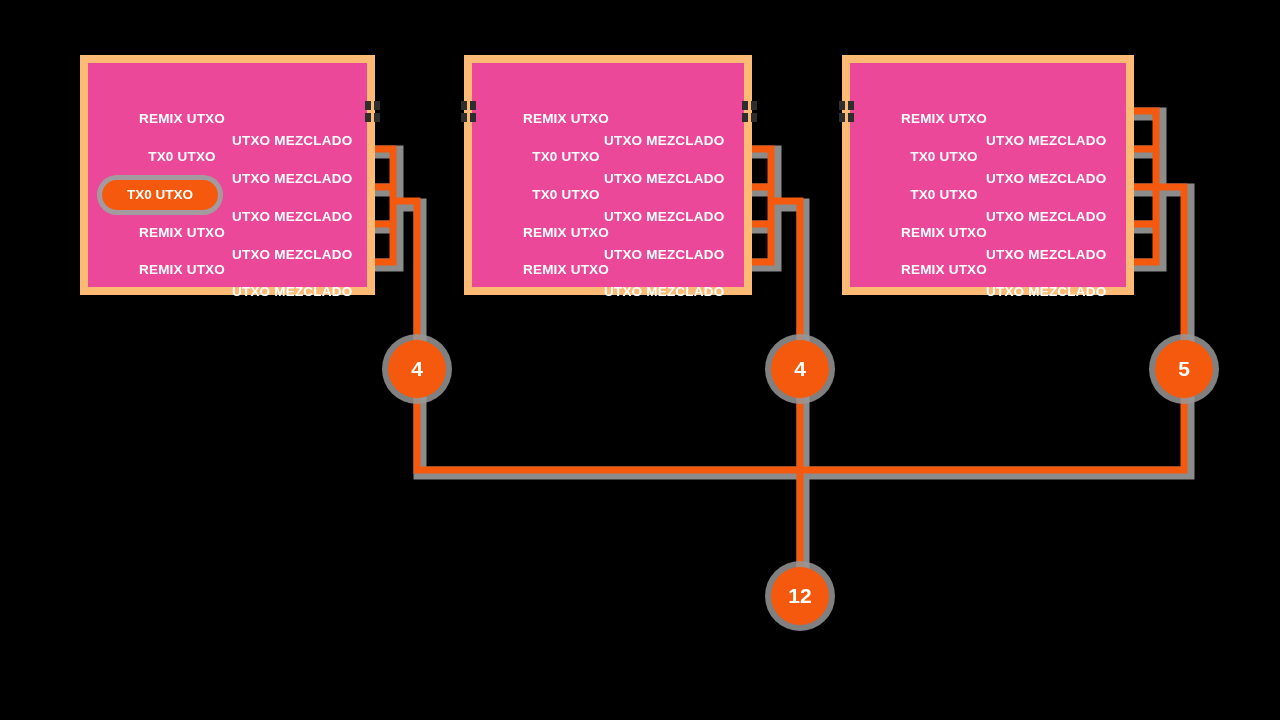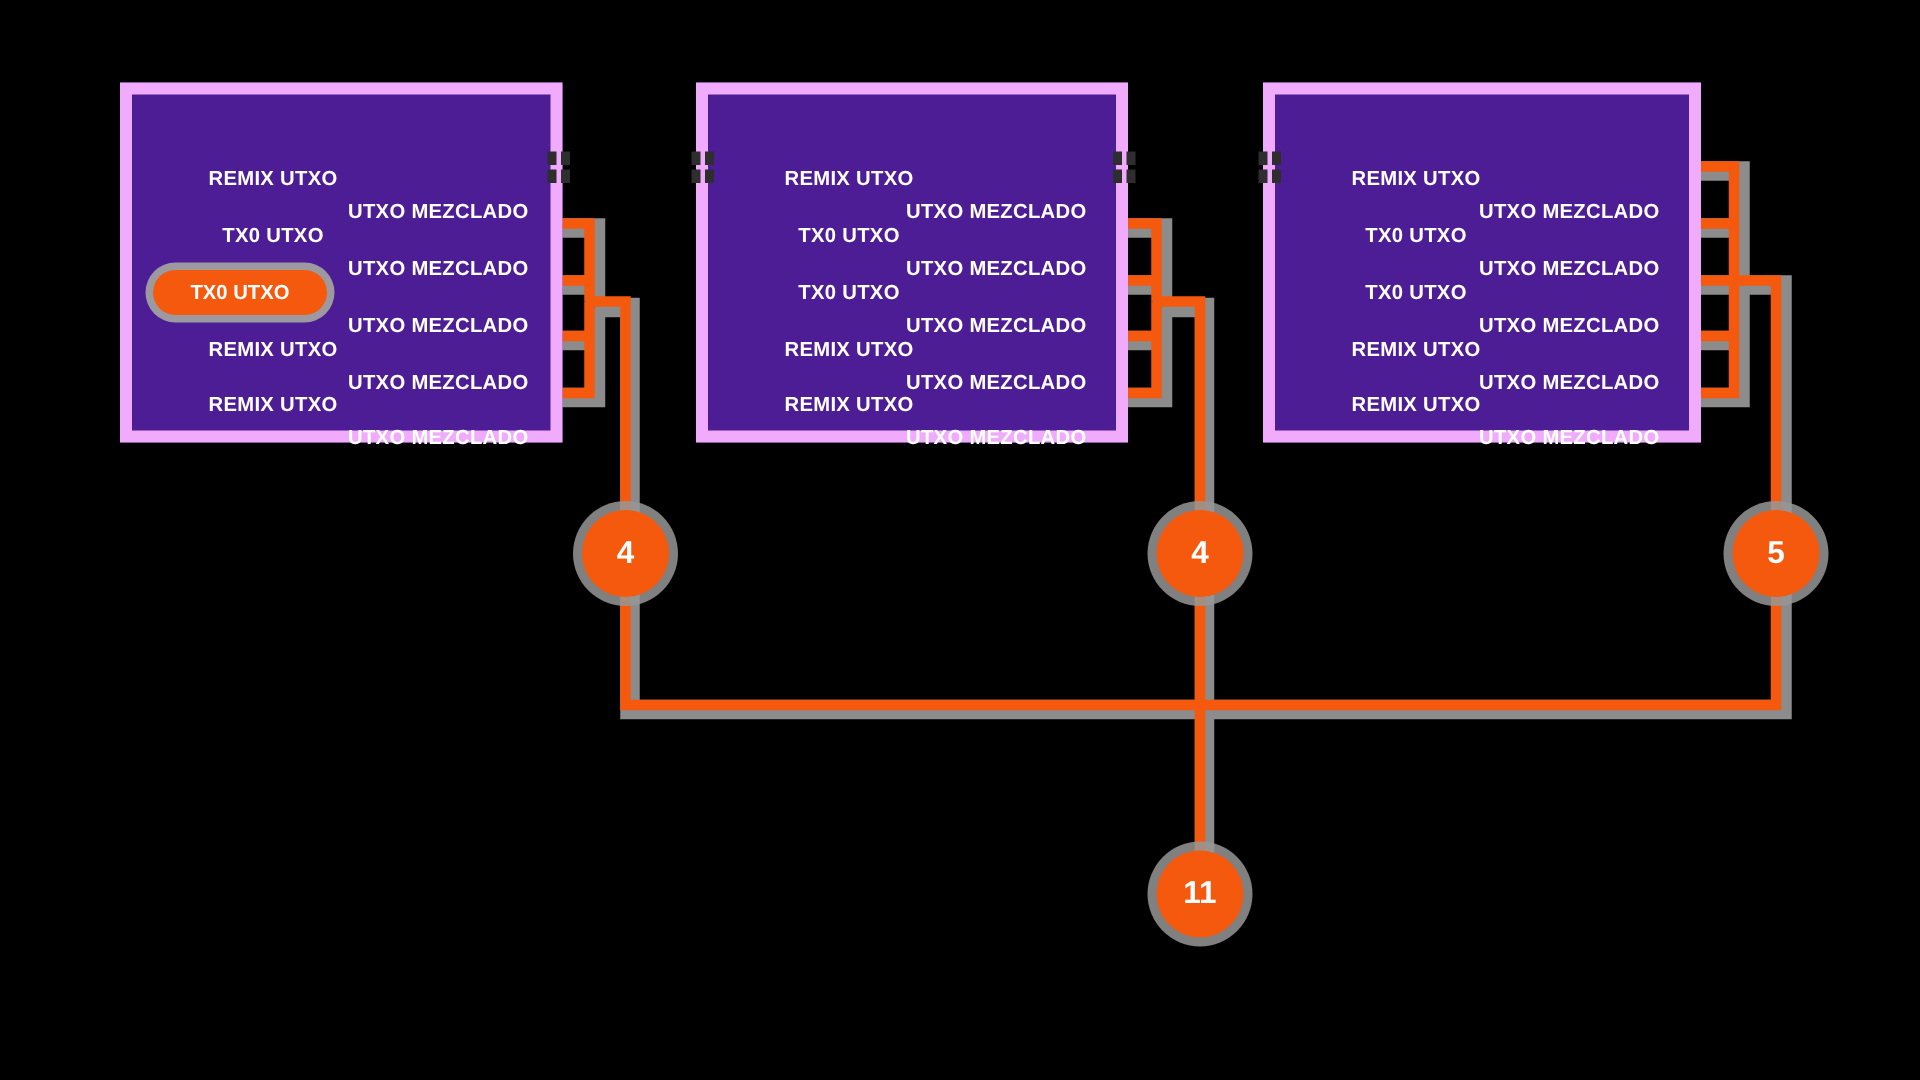--- a/index.html
+++ b/index.html
@@ -23,22 +23,22 @@
     position: absolute;
     left: 0;
     top: 0;
     width: 1280px;
     height: 720px;
     pointer-events: none;
   }
   .tx-box {
     position: absolute;
     box-sizing: border-box;
-    border: 8px solid #f0abfc;
-    background: #4c1d95;
+    border: 8px solid #fdba74;
+    background: #ec4899;
   }
   .tx-rows {
     position: absolute;
     left: 0;
     top: 0;
     width: 100%;
     height: 100%;
   }
   .tx-row {
     position: absolute;
@@ -275,16 +275,16 @@
   <div class="node" style="left:388px; top:340px;">
     <span>4</span>
   </div>
   <div class="node" style="left:771px; top:340px;">
     <span>4</span>
   </div>
   <div class="node" style="left:1155px; top:340px;">
     <span>5</span>
   </div>
   <div class="node" style="left:771px; top:567px;">
-    <span>11</span>
+    <span>12</span>
   </div>
 
 </div>
 
 </body></html>

